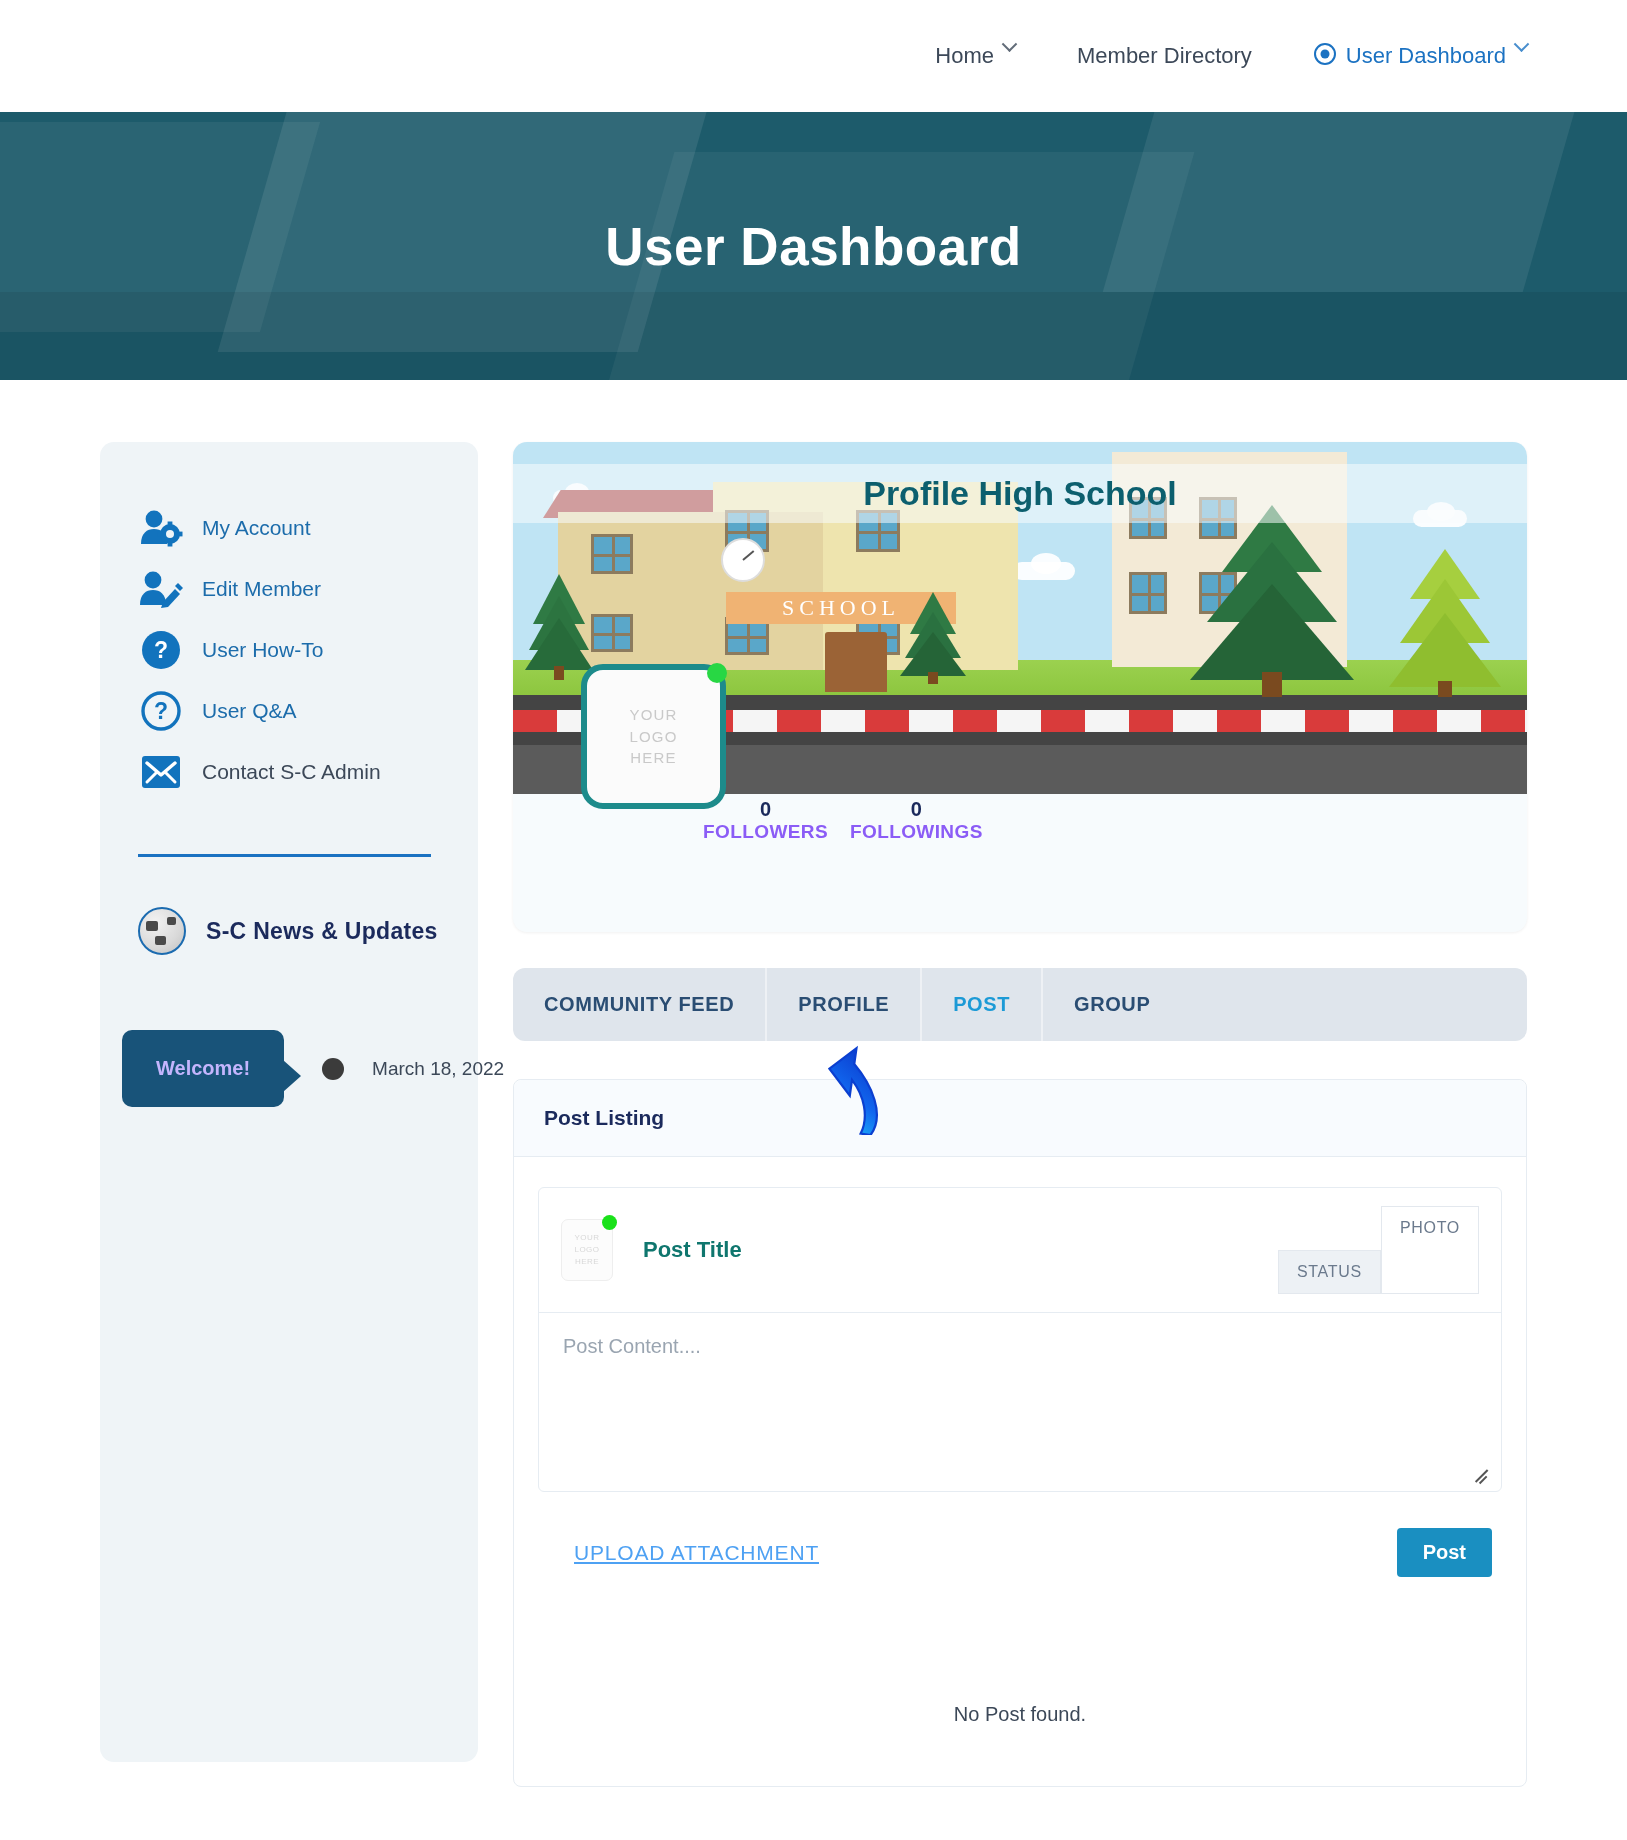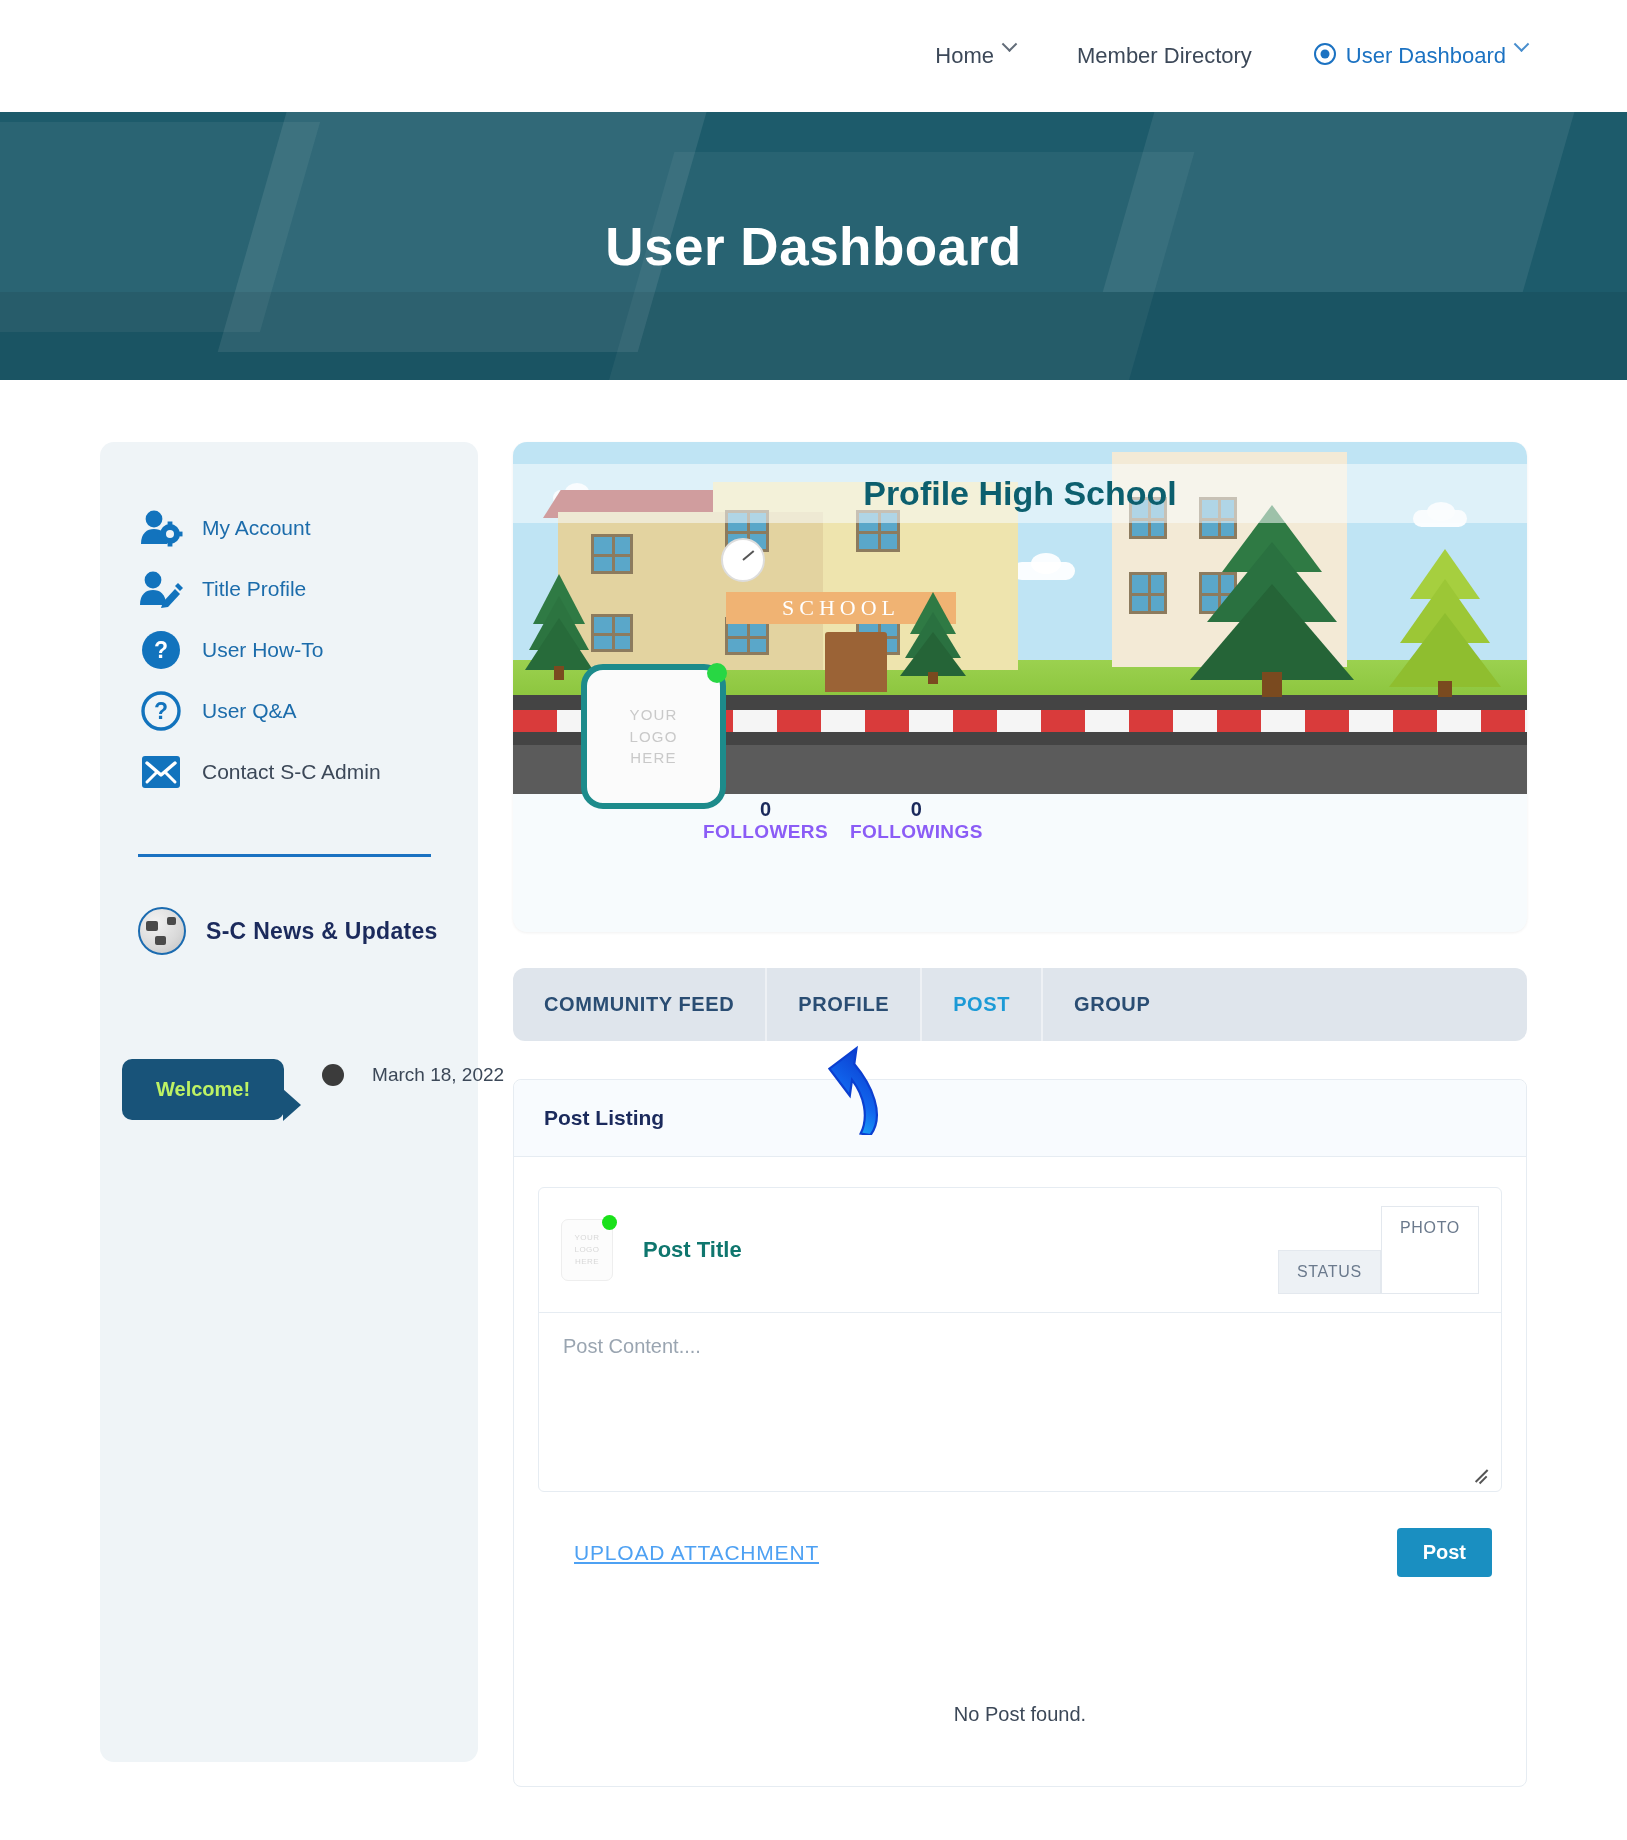--- a/index.html
+++ b/index.html
@@ -144,28 +144,27 @@
     width:11px;height:9px;background:#4a4a4a;border-radius:2px;
   }
 
   
   .tl-wrap {
     display:flex; align-items:center;
     padding: 75px 0 0 22px;
   }
   .tl-badge {
     background: #185379;
-    color: #bef264;
+    color: #c4b5fd;
     font-size: 20px;
     font-weight: bold;
     border-radius: 10px;
-    padding: 19px 34px;
+    padding: 27px 34px;
     position: relative;
     white-space: nowrap;
-    margin-top: 29px;
   }
   .tl-badge::after {
     content:""; position:absolute;
     right: -17px; top: 30px;
     border-top: 16px solid transparent;
     border-bottom: 16px solid transparent;
     border-left: 18px solid #185379;
   }
   .tl-dot {
     width: 22px; height: 22px; border-radius: 50%;
@@ -409,21 +408,21 @@
 
       <div class="side-item">
         <span class="ico">
           <svg width="44" height="38" viewBox="0 0 44 38">
             <circle cx="14" cy="10" r="8.4" fill="#1273bd"></circle>
             <path d="M1 35 C1 24 7 20 14 20 C21 20 27 24 27 35 Z" fill="#1273bd"></path>
             <path d="M24 32 L36 19 L41 24 L29 37 L22 38 Z" fill="#1273bd"></path>
             <path d="M36 16 L39 13 L44 18 L41 21 Z" fill="#1273bd"></path>
           </svg>
         </span>
-        <span class="lbl">Title Profile</span>
+        <span class="lbl">Edit Member</span>
       </div>
 
       <div class="side-item">
         <span class="ico">
           <svg width="42" height="42" viewBox="0 0 42 42">
             <circle cx="21" cy="21" r="19" fill="#1273bd"></circle>
             <text x="21" y="29" font-size="23" font-weight="bold" fill="#ffffff" text-anchor="middle" font-family="Liberation Sans, sans-serif">?</text>
           </svg>
         </span>
         <span class="lbl">User How-To</span>

